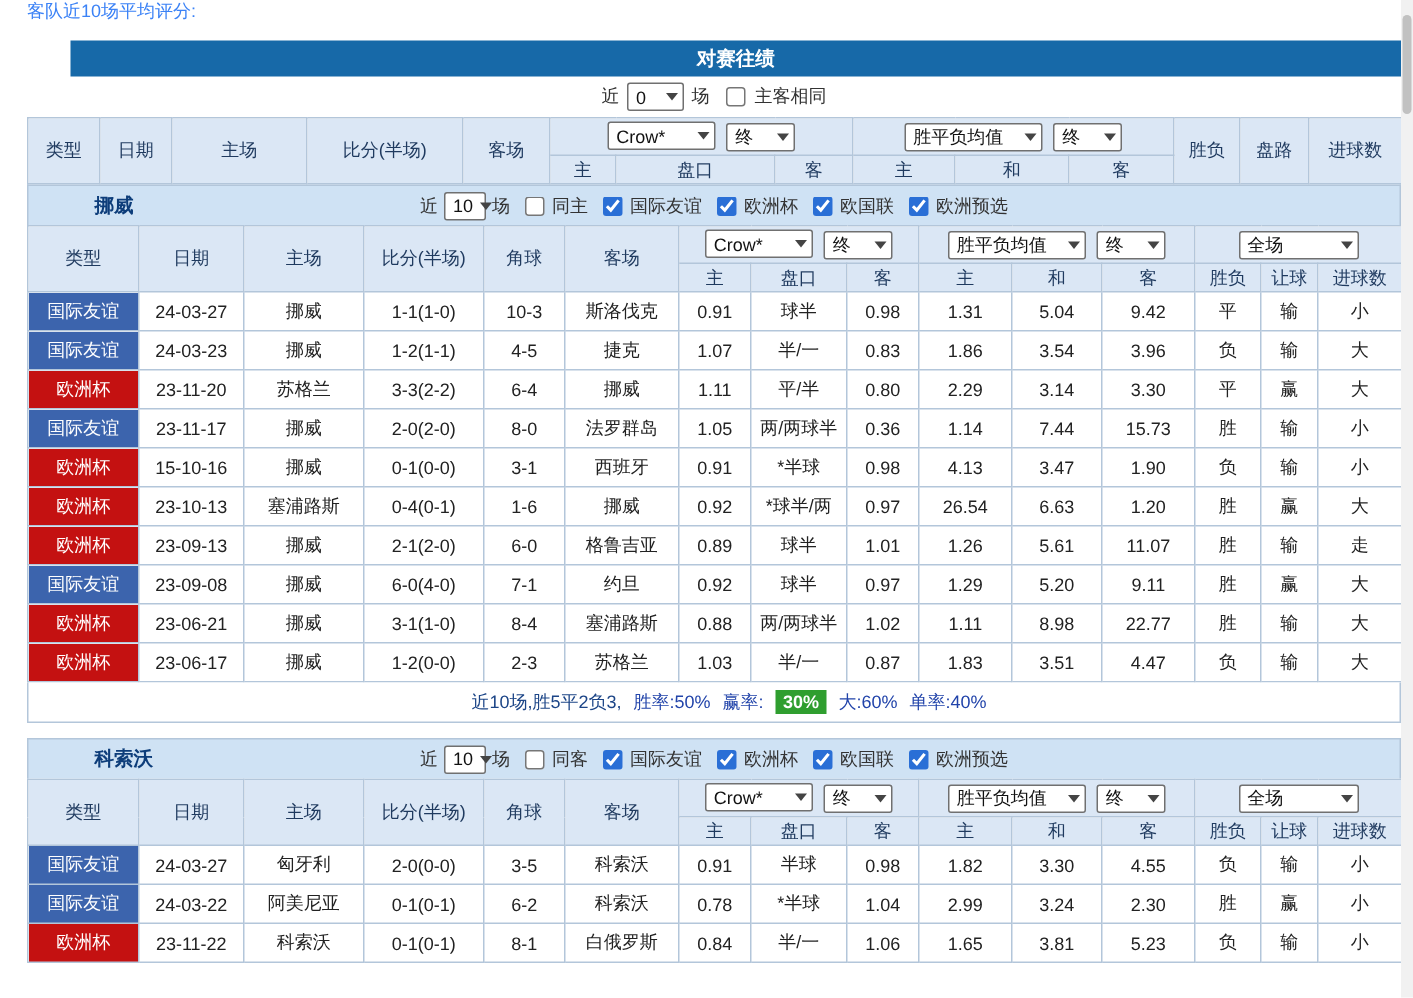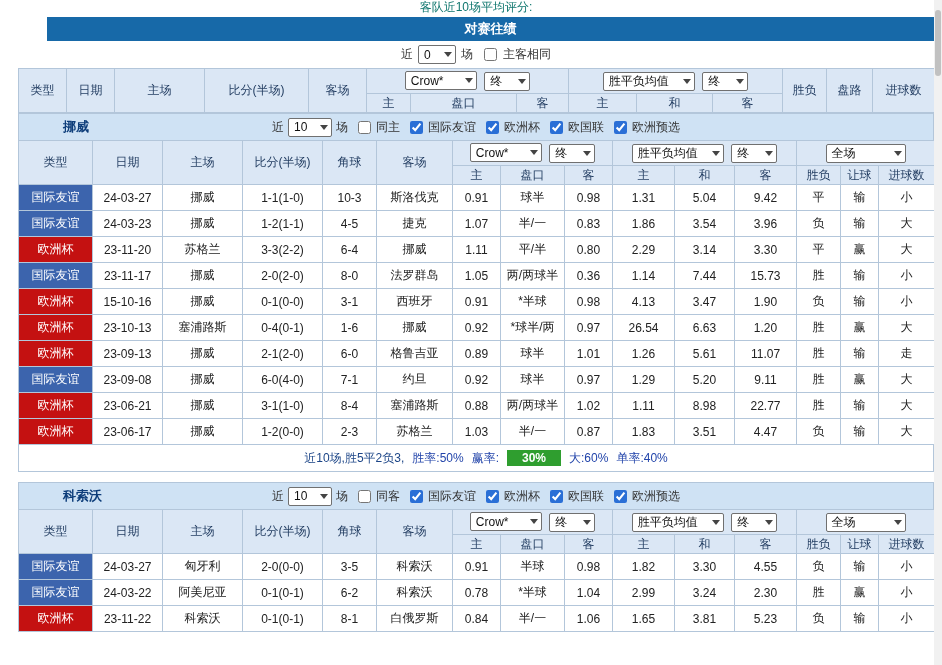--- a/index.html
+++ b/index.html
@@ -5,21 +5,21 @@
   * { box-sizing: border-box; }
   html,body { margin:0; padding:0; }
   body {
     width:942px; height:665px; overflow:hidden; background:#fff;
     font-family:"Liberation Sans","DejaVu Sans",sans-serif; font-size:12px; color:#333;
   }
   .page { position:relative; width:942px; height:665px; }
   .content { margin-left:18px; width:916px; }
 
   
-  .top-partial { height:17px; overflow:hidden; text-align:center; color:#0f766e; }
+  .top-partial { height:27px; overflow:hidden; color:#3b82f6; }
   .top-partial span { display:inline-block; margin-top:-6px; }
 
   
   .bar {
     height:24px; background:var(--bar_blue,#1769a8); color:#fff;
     display:flex; align-items:center; justify-content:center;
     font-weight:bold; font-size:13px; position:relative; gap:6px;margin-left:29px;
   }
   .bar.recent { height:23px; }
   .bar-radio-label { font-weight:bold; color:#072c55; font-size:12px; }
@@ -38,21 +38,21 @@
     width:13px; height:13px; margin:0 1px 0 6px; accent-color:#2a6fd6;
   }
 
   
   .sel {
     display:inline-flex; align-items:center; justify-content:space-between;
     border:1px solid #707070; background:#fff; height:19px; padding:0 3px 0 5px;
     border-radius:2px; color:#111; cursor:default;
   }
   .sel .arr { width:0; height:0; border-left:4px solid transparent; border-right:4px solid transparent; border-top:5px solid #444; margin-left:5px; }
-  .w38{width:38px}.w44{width:44px}.w46{width:46px}.w64{width:80px}.w72{width:72px}.w92{width:92px}
+  .w38{width:38px}.w44{width:28px}.w46{width:46px}.w64{width:80px}.w72{width:72px}.w92{width:92px}
 
   
   .section-row {
     height:27px; background:var(--section_bg,#cfe2f4);
     display:flex; align-items:center; justify-content:center; position:relative;
     border:1px solid var(--border,#b3c6da); border-bottom:none;
   }
   .team-name { position:absolute; left:44px; font-weight:bold; font-size:13px; color:#0d3d7a; }
   .section-filter { display:flex; align-items:center; gap:4px; }
 
@@ -81,21 +81,21 @@
   .t-green { color:var(--res_green,#009933); }
   .t-blue { color:var(--res_blue,#4848c8); }
 
   
   .summary-row {
     height:27px; display:flex; align-items:center; justify-content:center; gap:8px;
     border:1px solid var(--border,#b3c6da); border-top:none; background:#fff;
   }
   .s-navy { color:var(--summary_navy,#1c4587);margin-left:20px; }
   .s-blue { color:var(--summary_blue,#2244aa); }
-  .s-green-box { background:var(--summary_green,#2f9e2f); color:#fff; padding:1px 15px; font-weight:bold; }
+  .s-green-box { background:var(--summary_green,#2f9e2f); color:#fff; padding:1px 5px; font-weight:bold; }
 
   .gap { height:10px; background:#fff; }
 
   
   .scrollbar { position:absolute; right:0; top:0; width:8px; height:665px; background:#f1f1f1; }
   .scroll-thumb { position:absolute; top:10px; left:1px; width:6px; height:66px; background:#c1c1c1; border-radius:3px; }
 </style>
 </head>
 <body>
 

